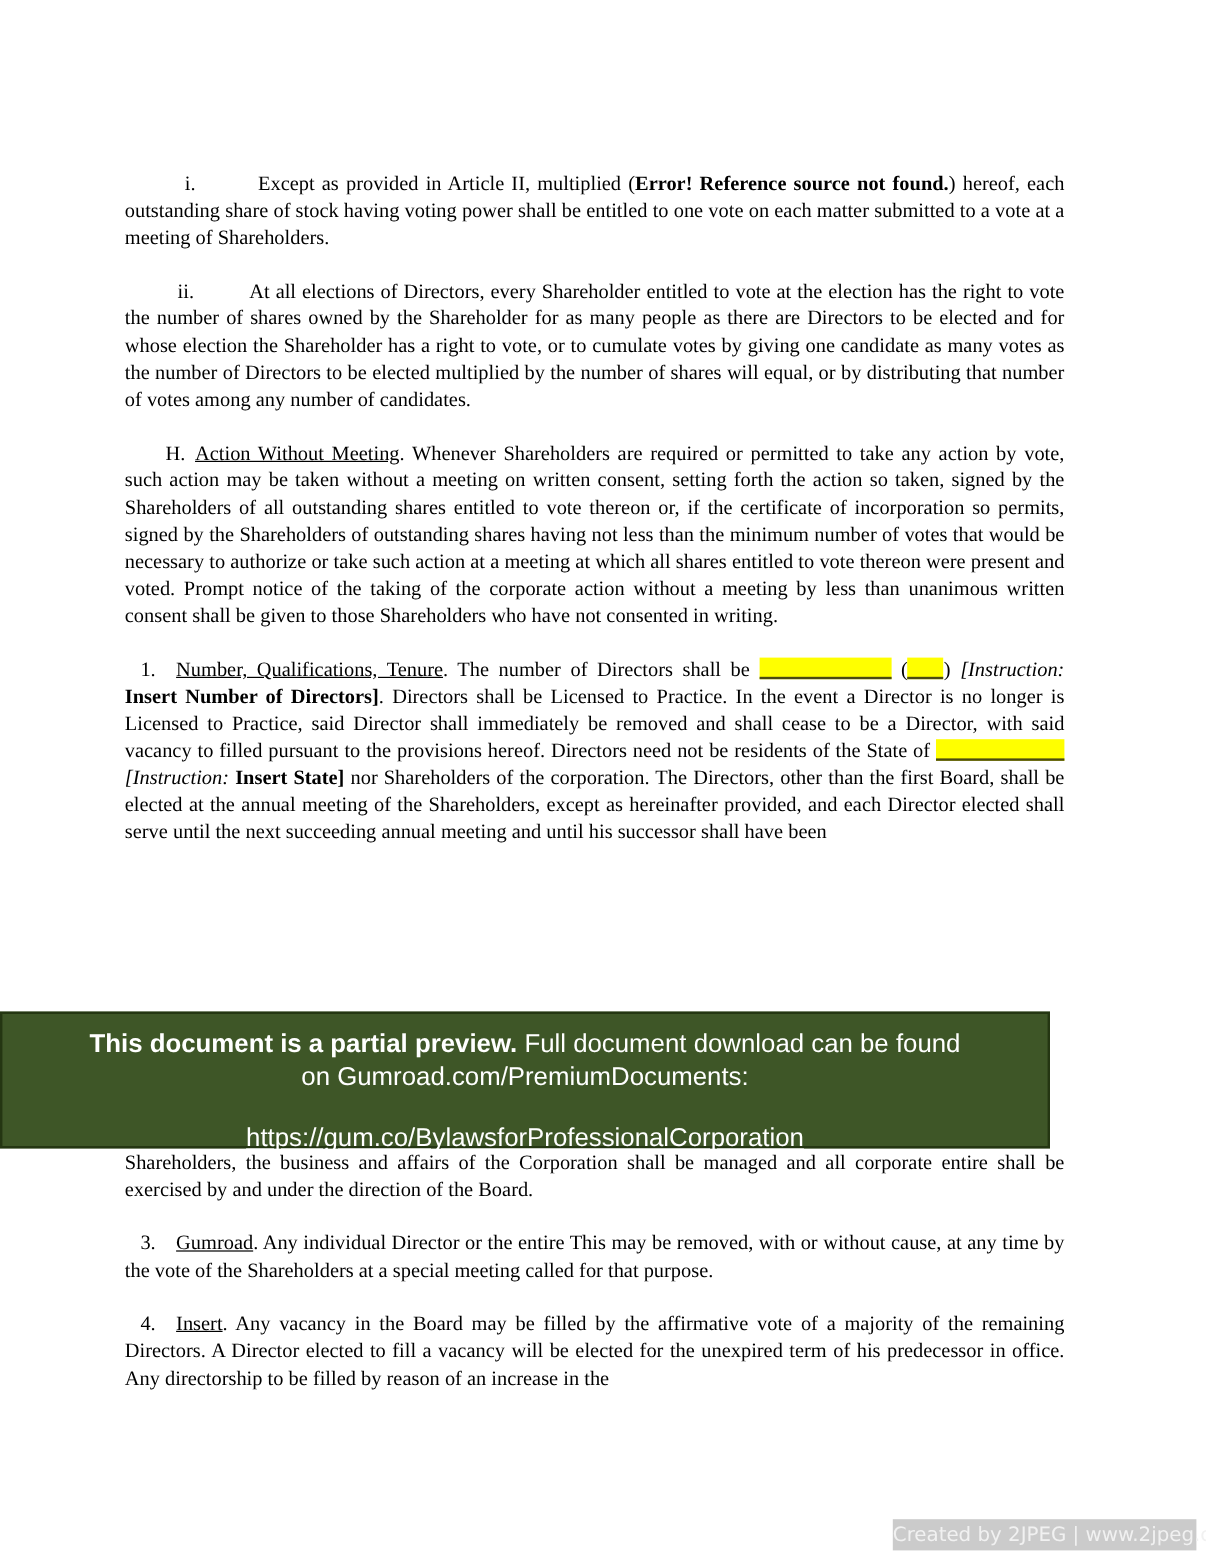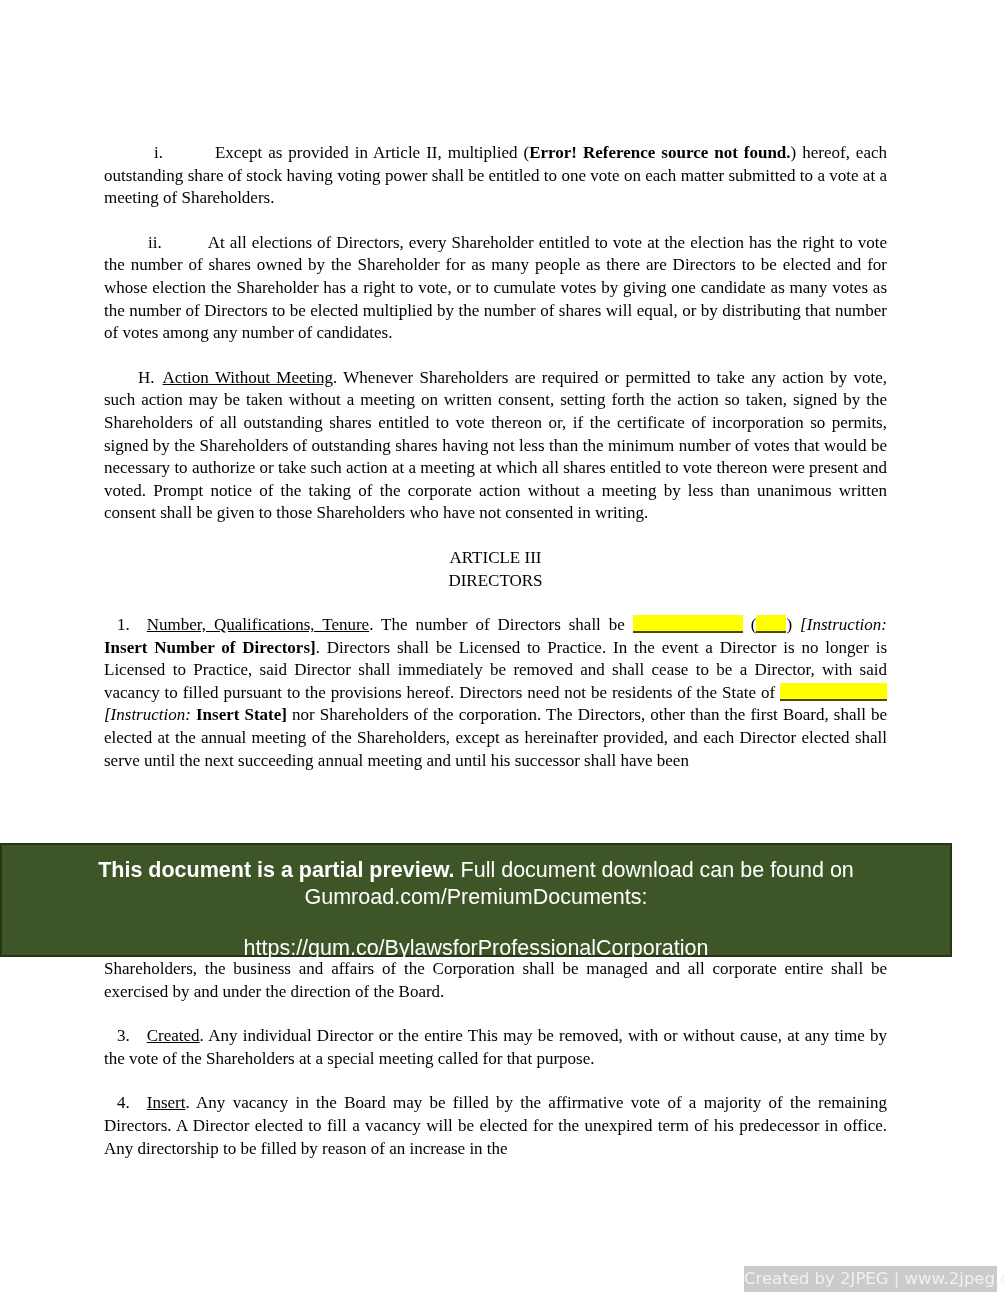--- a/index.html
+++ b/index.html
@@ -64,21 +64,21 @@
   }
   .blank-long  { width: 110px; }
   .blank-short { width: 30px;  }
   .blank-state { width: 107px; }
 
   
   .banner {
     position: absolute;
     left: 0;
     top: 843px;
-    width: 952px;
+    width: 875px;
     height: 114px;
     box-sizing: border-box;
     background: #3e5627;
     border: 2px solid #243612;
     z-index: 5;
     text-align: center;
     color: #ffffff;
     font-family: "Liberation Sans", "DejaVu Sans", sans-serif;
     font-size: 21.5px;
     line-height: 27px;
@@ -116,37 +116,33 @@
 <div class="page">
 
   <div class="doc-top">
 
     <p class="para roman-block para-i"><span>i.</span><span class="tab-sp tab-i"></span><span>Except as provided in Article II, multiplied (</span><span class="b">Error! Reference source not found.</span><span>) hereof, each outstanding share of stock having voting power shall be entitled to one vote on each matter submitted to a vote at a meeting of Shareholders.</span></p>
 
     <p class="para roman-block para-ii"><span>ii.</span><span class="tab-sp tab-ii"></span><span>At all elections of Directors, every Shareholder entitled to vote at the election has the right to vote the number of shares owned by the Shareholder for as many people as there are Directors to be elected and for whose election the Shareholder has a right to vote, or to cumulate votes by giving one candidate as many votes as the number of Directors to be elected multiplied by the number of shares will equal, or by distributing that number of votes among any number of candidates.</span></p>
 
     <p class="para para-h"><span class="num-h">H.</span><span class="u">Action Without Meeting</span><span>.  Whenever Shareholders are required or permitted to take any action by vote, such action may be taken without a meeting on written consent, setting forth the action so taken, signed by the Shareholders of all outstanding shares entitled to vote thereon or, if the certificate of incorporation so permits, signed by the Shareholders of outstanding shares having not less than the minimum number of votes that would be necessary to authorize or take such action at a meeting at which all shares entitled to vote thereon were present and voted.  Prompt notice of the taking of the corporate action without a meeting by less than unanimous written consent shall be given to those Shareholders who have not consented in writing.</span></p>
 
-    <div class="article-heading">
-      <div>ARTICLE III</div>
-      <div>DIRECTORS</div>
-    </div>
 
     <p class="para numbered"><span class="num-n">1.</span><span class="u">Number, Qualifications, Tenure</span><span>.  The number of Directors shall be </span><span class="blank blank-long"></span><span> (</span><span class="blank blank-short"></span><span>) </span><span class="bi">[Instruction:</span><span class="b"> Insert Number of Directors]</span><span>.  Directors shall be Licensed to Practice.  In the event a Director is no longer is Licensed to Practice, said Director shall immediately be removed and shall cease to be a Director, with said vacancy to filled pursuant to the provisions hereof. Directors need not be residents of the State of </span><span class="blank blank-state"></span><span> </span><span class="bi">[Instruction:</span><span class="b"> Insert State]</span><span> nor Shareholders of the corporation. The Directors, other than the first Board, shall be elected at the annual meeting of the Shareholders, except as hereinafter provided, and each Director elected shall serve until the next succeeding annual meeting and until his successor shall have been</span></p>
   </div>
 
   <div class="banner">
     <span class="lead"><b>This document is a partial preview.</b><span> Full document download can be found on Gumroad.com/PremiumDocuments:</span></span>
     <a class="banner-link">https://gum.co/BylawsforProfessionalCorporation</a>
   </div>
 
   <div class="doc-bottom">
 
     <p class="para"><span>Shareholders, the business and affairs of the Corporation shall be managed and all corporate entire shall be exercised by and under the direction of the Board.</span></p>
 
-    <p class="para numbered"><span class="num-n">3.</span><span class="u">Created</span><span>.  Any individual Director or the entire This may be removed, with or without cause, at any time by the vote of the Shareholders at a special meeting called for that purpose.</span></p>
+    <p class="para numbered"><span class="num-n">3.</span><span class="u">Gumroad</span><span>.  Any individual Director or the entire This may be removed, with or without cause, at any time by the vote of the Shareholders at a special meeting called for that purpose.</span></p>
 
     <p class="para numbered"><span class="num-n">4.</span><span class="u">Insert</span><span>.  Any vacancy in the Board may be filled by the affirmative vote of a majority of the remaining Directors. A Director elected to fill a vacancy will be elected for the unexpired term of his predecessor in office. Any directorship to be filled by reason of an increase in the</span></p>
   </div>
 
   <div class="watermark">Created by 2JPEG | www.2jpeg.com</div>
 
 </div>
 
 </body></html>

